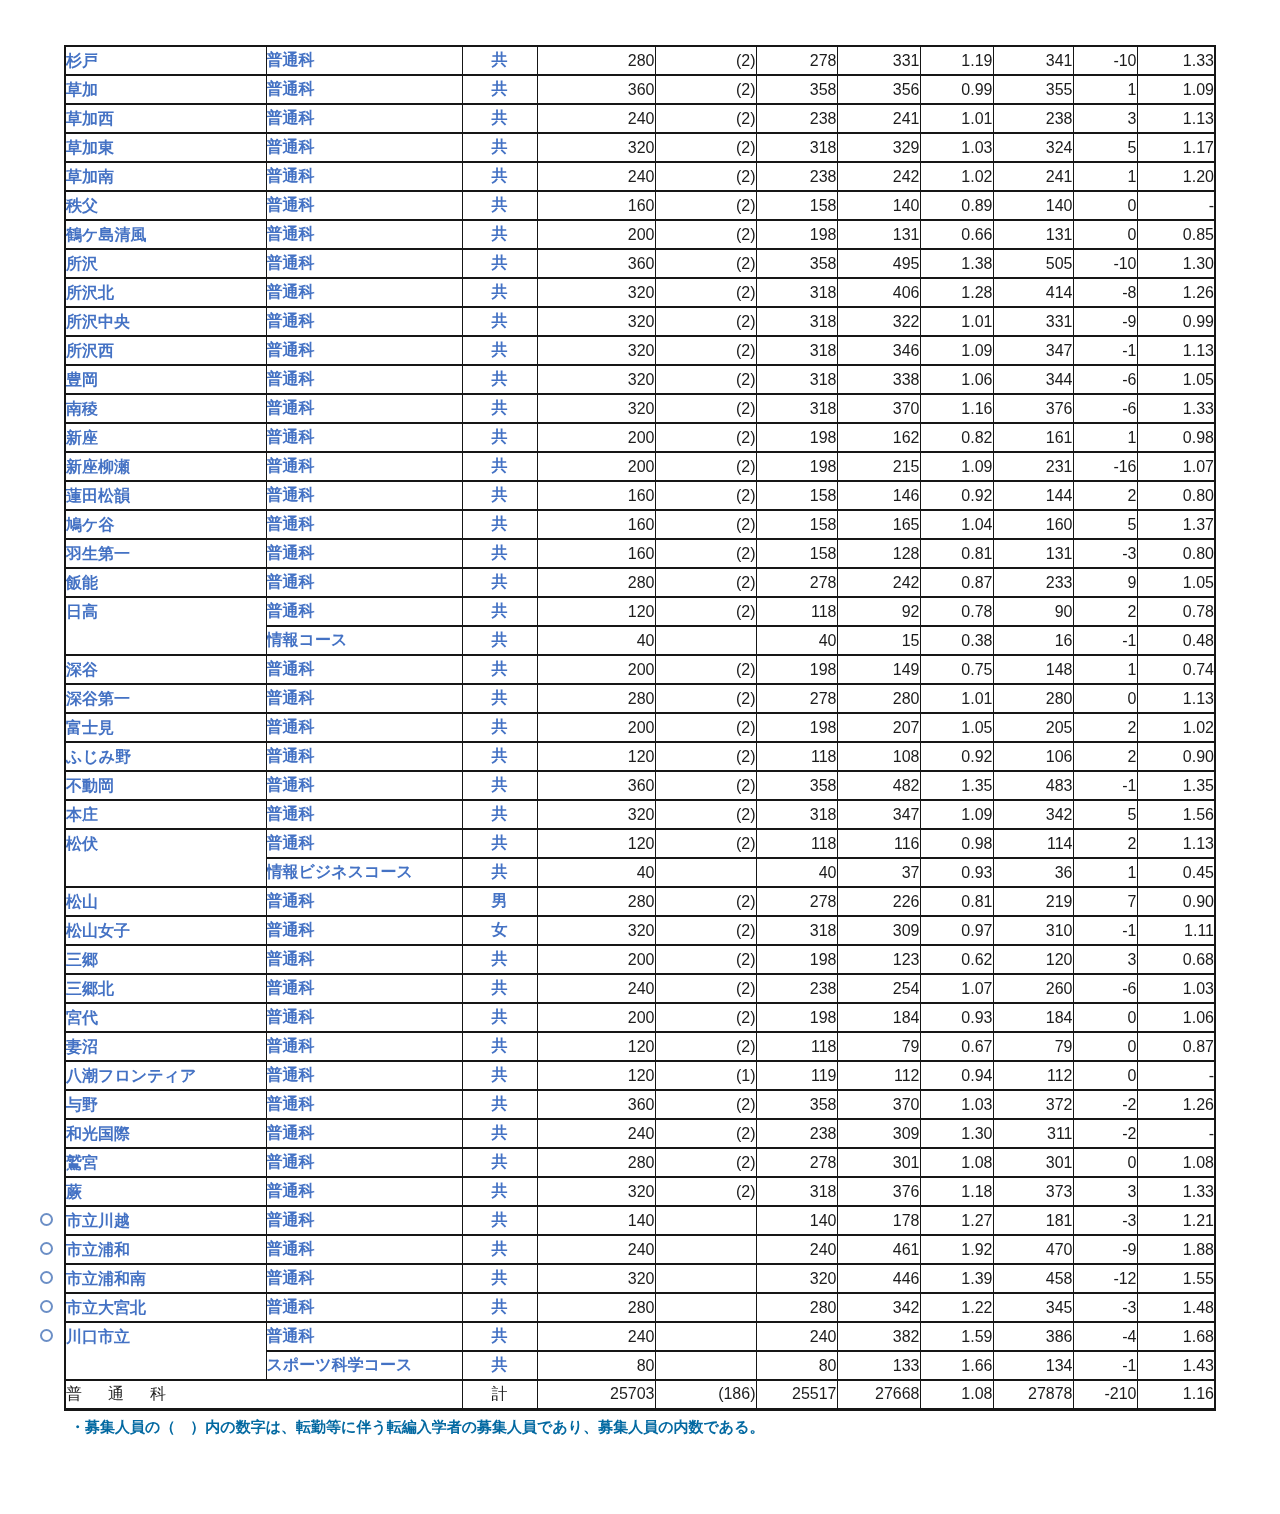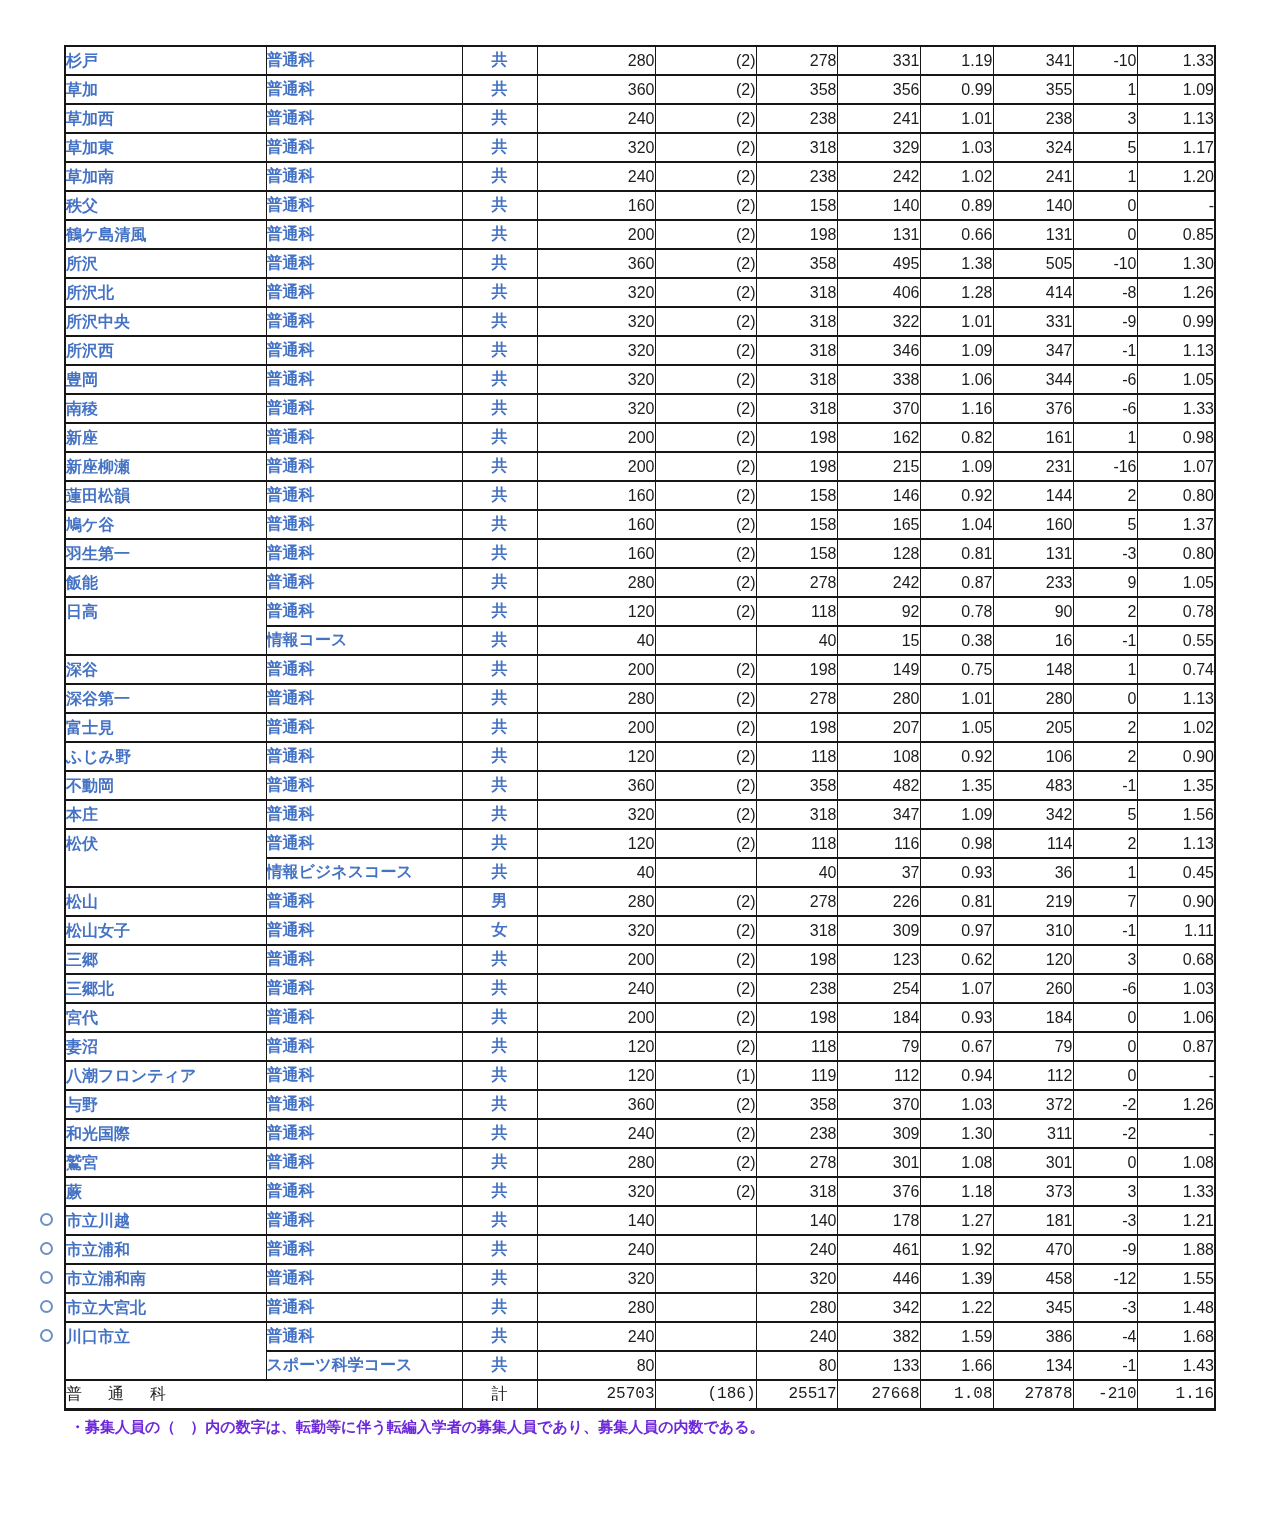--- a/index.html
+++ b/index.html
@@ -68,33 +68,33 @@
   }
   td.dept { text-align: left; padding-left: 10px; }
   td.gender { text-align: center; }
   td.num {
     text-align: right;
     padding-right: 9px;
     color: #1c1c1c;
     font-weight: normal;
   }
   
-  tr.total td { color: #1c1c1c; font-weight: normal; font-family: Liberation Mono, monospace; }
+  tr.total td { color: #1c1c1c; font-weight: normal; }
   td.total-label {
     text-align: left;
     padding-left: 24px;
     letter-spacing: 5px;
     font-size: 17px;
   }
   td.gender-total { text-align: center; }
   .footnotes {
     position: absolute;
     left: 70px;
     top: 1412px;
-    color: #6d28d9;
+    color: #0369a1;
     font-weight: bold;
     font-size: 15px;
     line-height: 29px;
   }
 </style>
 </head>
 <body>
 
 <div class="page">
 
@@ -398,21 +398,21 @@
           <td class="circle-cell"></td>
           <td class="b dept">情報コース</td>
           <td class="b gender">共</td>
           <td class="b num">40</td>
           <td class="b num"></td>
           <td class="b num">40</td>
           <td class="b num">15</td>
           <td class="b num">0.38</td>
           <td class="b num">16</td>
           <td class="b num">-1</td>
-          <td class="b num or">0.55</td>
+          <td class="b num or">0.48</td>
         </tr>
         <tr>
           <td class="circle-cell"></td>
           <td class="b school ol">深谷</td>
           <td class="b dept">普通科</td>
           <td class="b gender">共</td>
           <td class="b num">200</td>
           <td class="b num">(2)</td>
           <td class="b num">198</td>
           <td class="b num">149</td>

